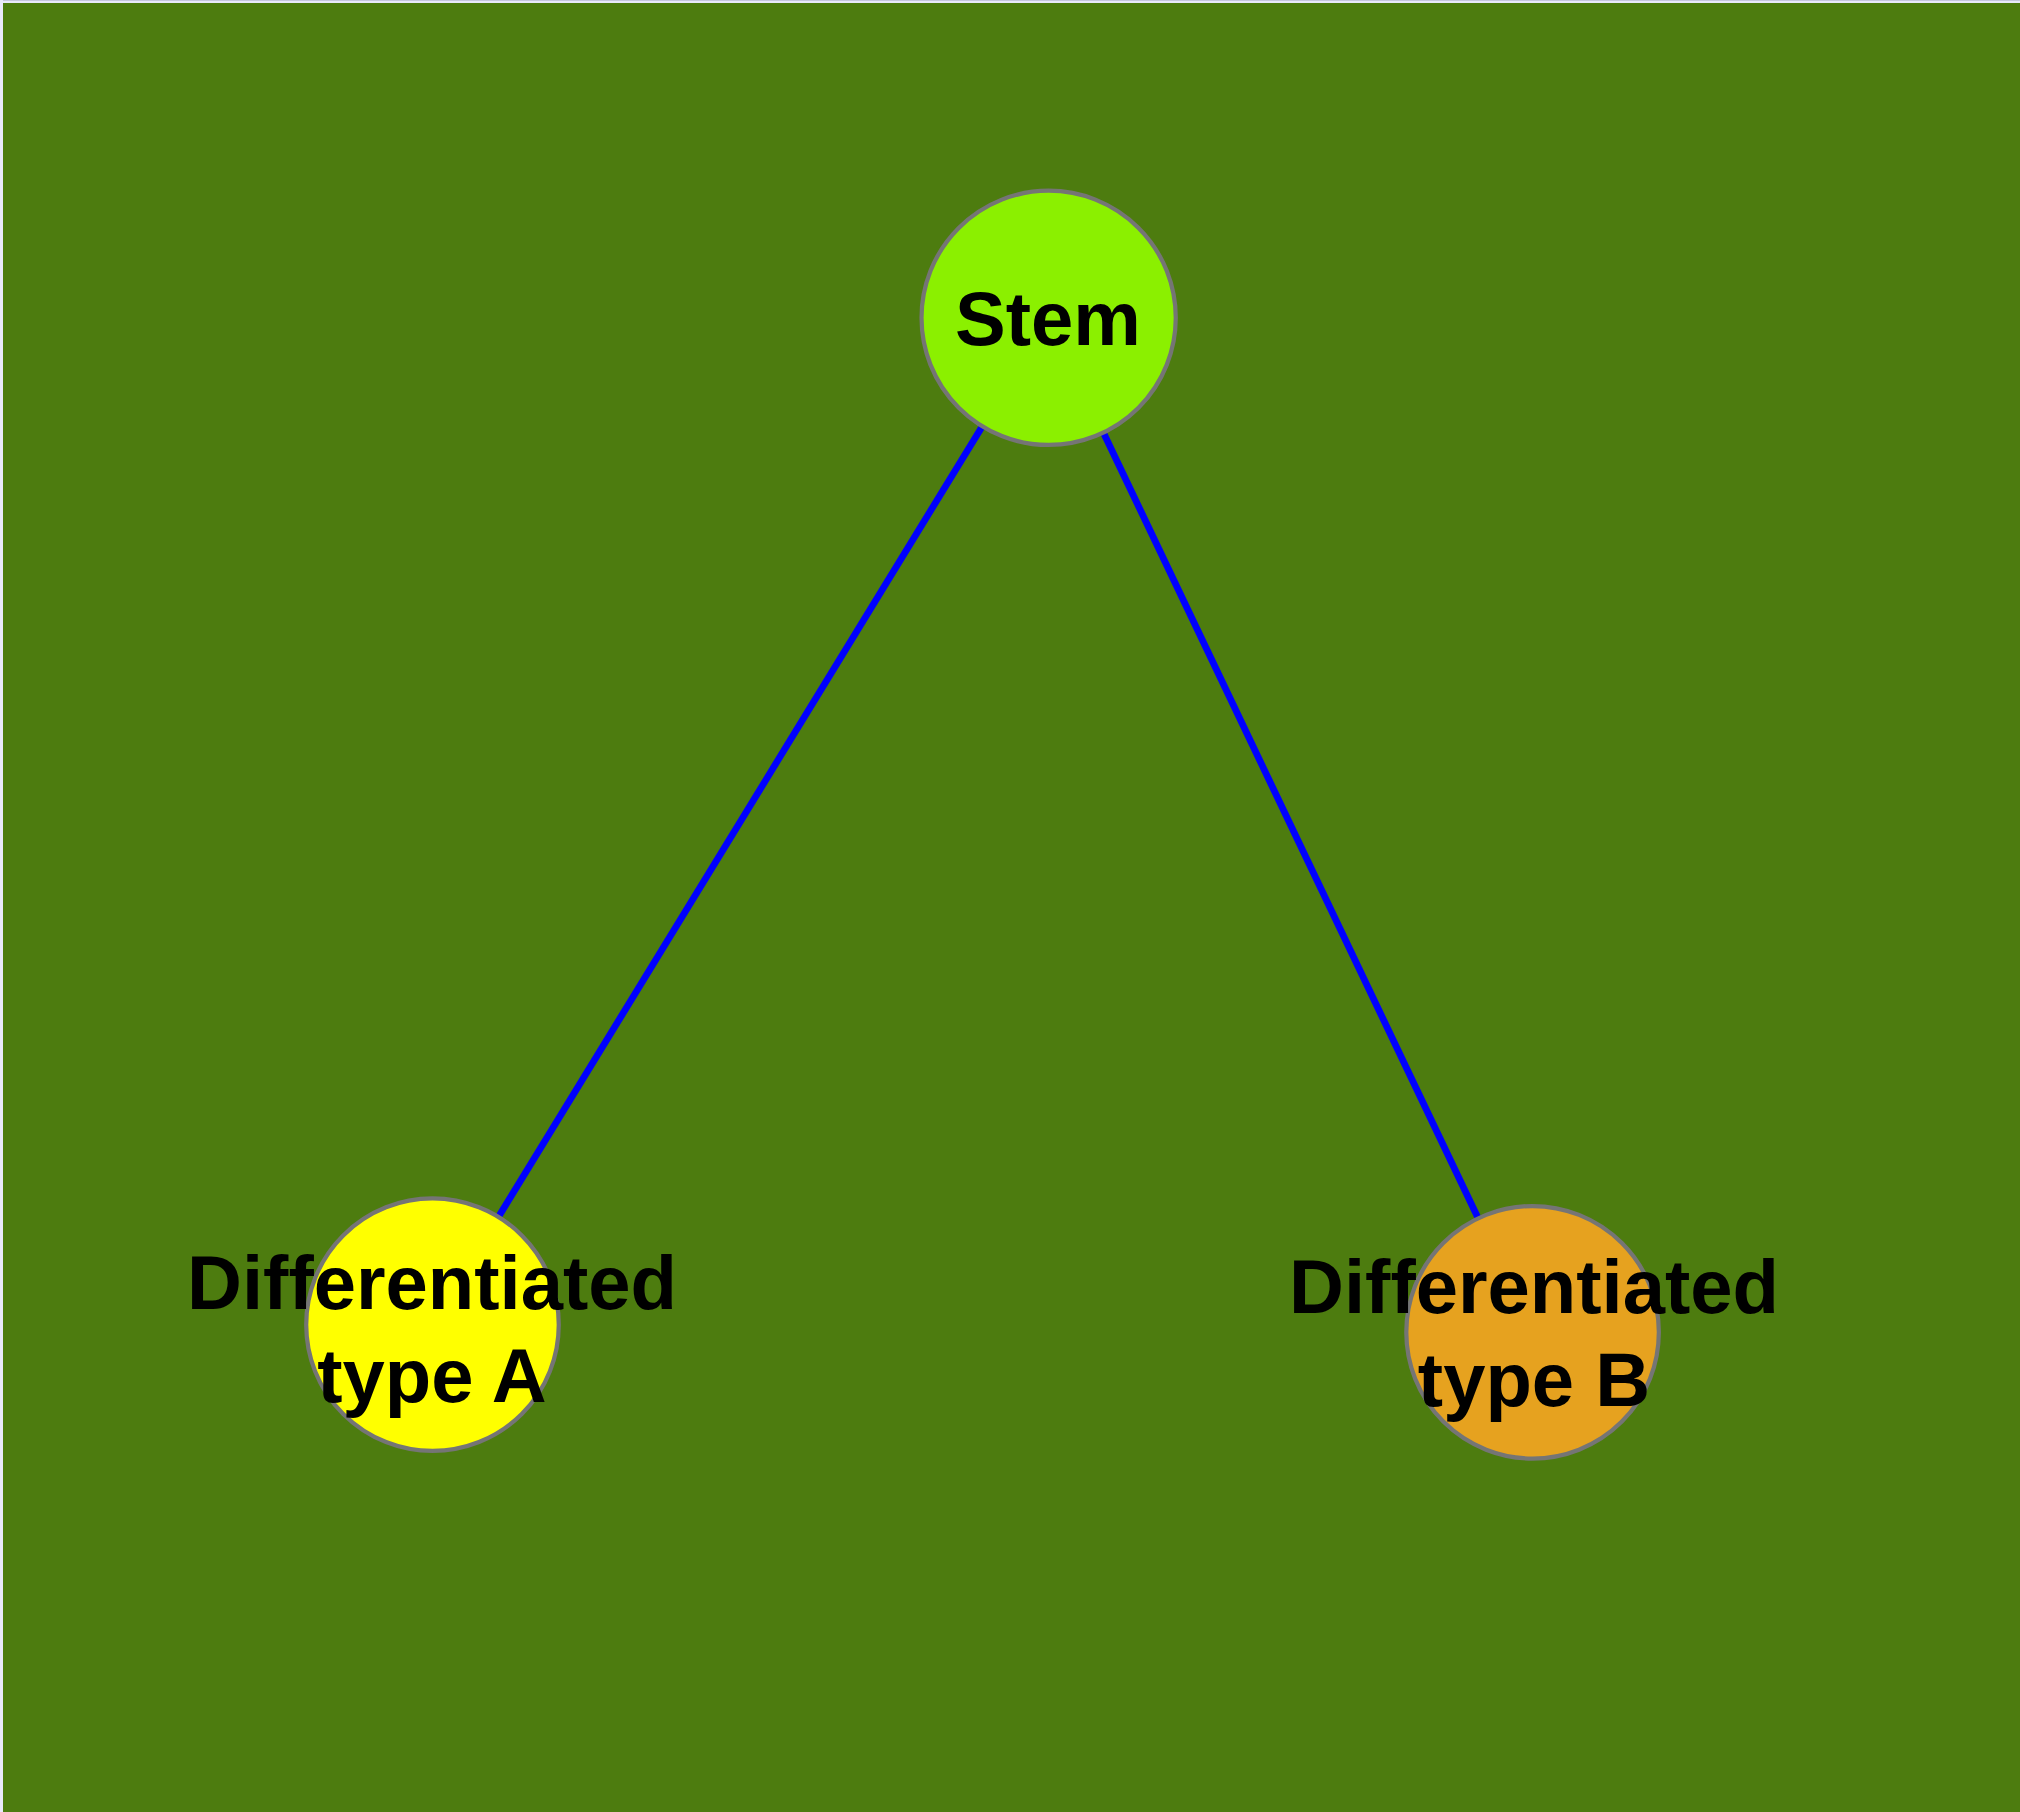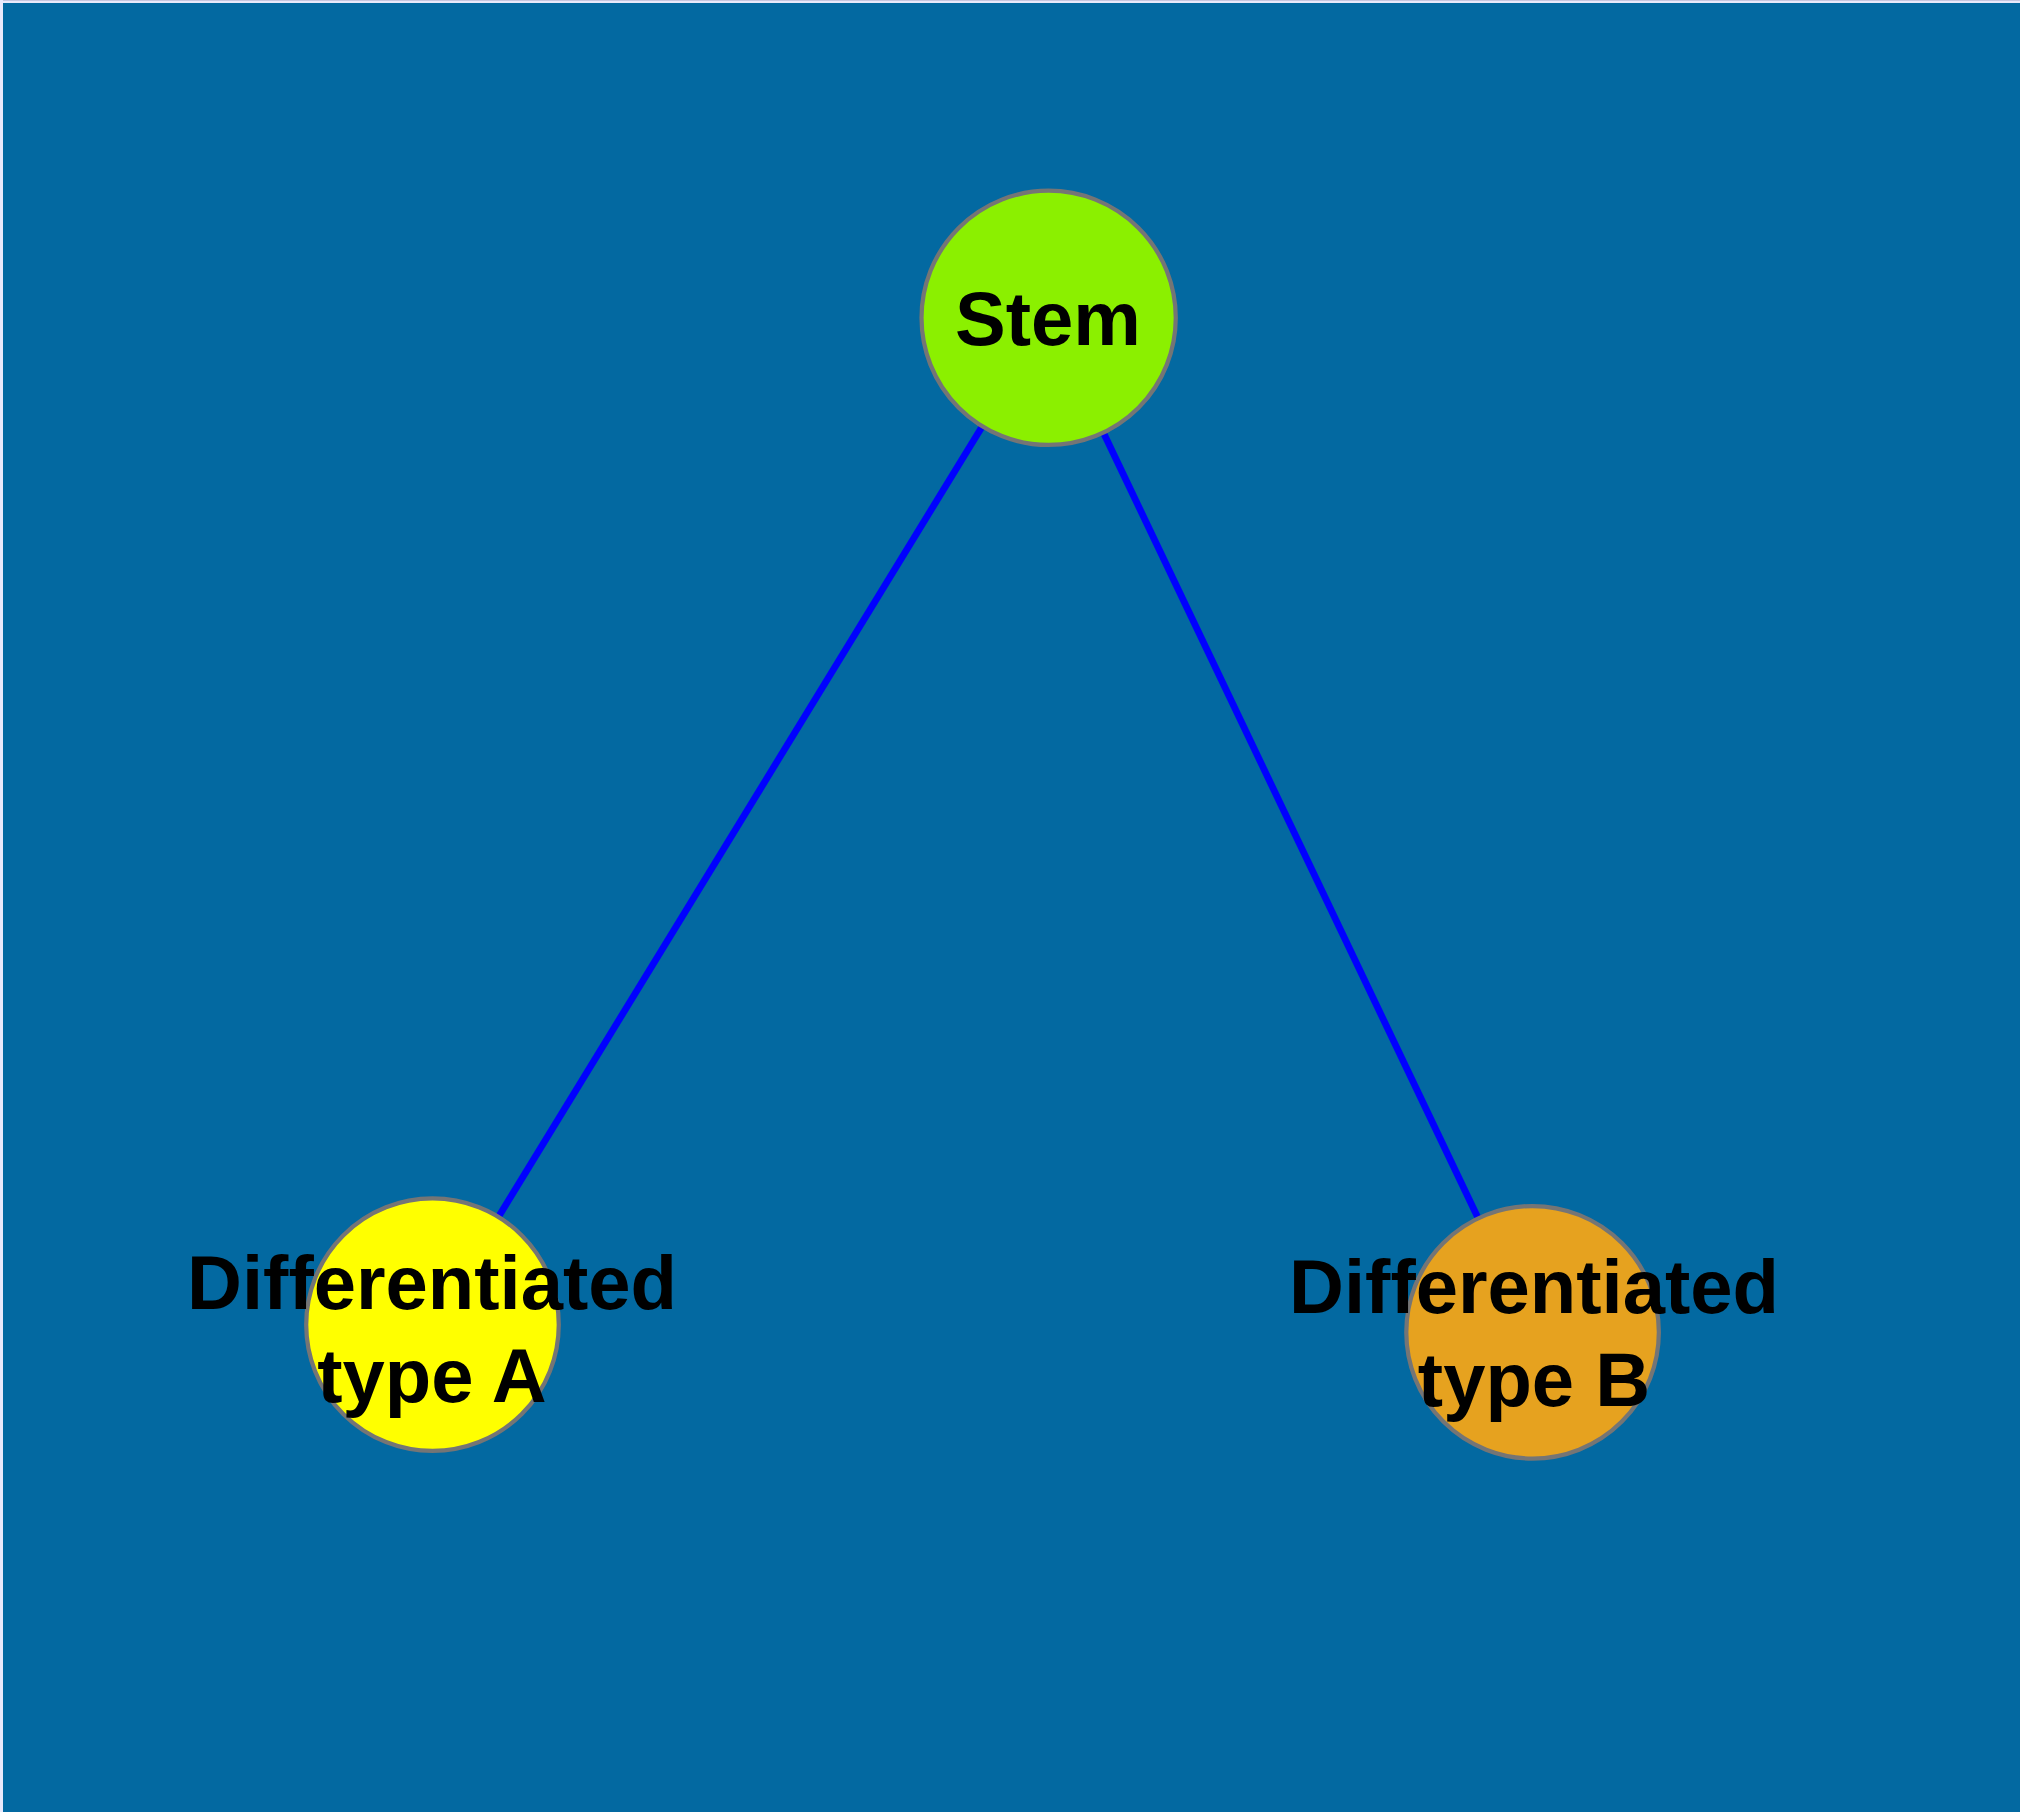--- a/index.html
+++ b/index.html
@@ -4,21 +4,21 @@
 <style>
   html, body {
     margin: 0;
     padding: 0;
     background: #CACAF8;
   }
   .canvas {
     position: relative;
     width: 2021px;
     height: 1812px;
-    background: #0369a1;
+    background: #4d7c0f;
     overflow: hidden;
     font-family: "Liberation Sans", sans-serif;
   }
   .edge-highlight-top {
     position: absolute;
     left: 0; top: 0;
     width: 100%; height: 3.4px;
     background: #E9E9FB;
     border-top: 0.8px solid #C6C6DF;
     box-sizing: border-box;

